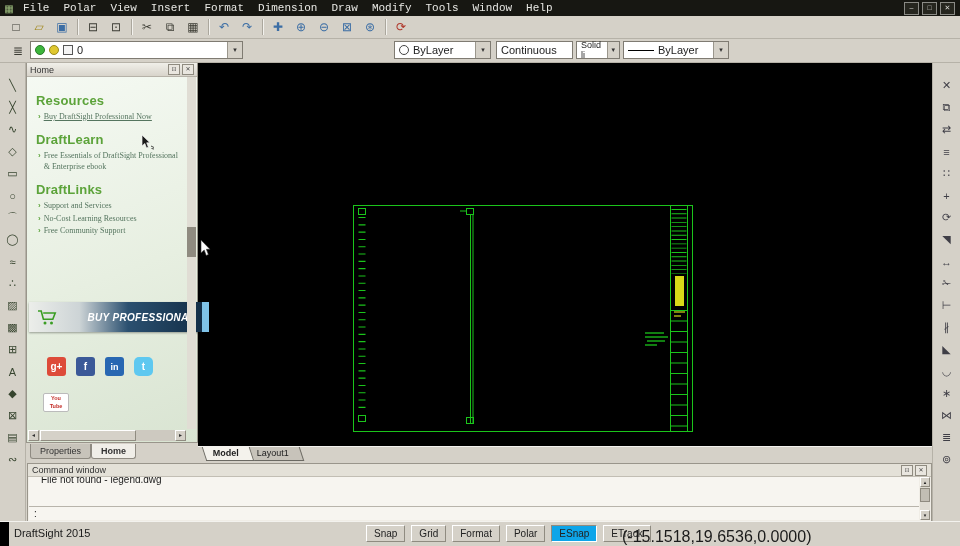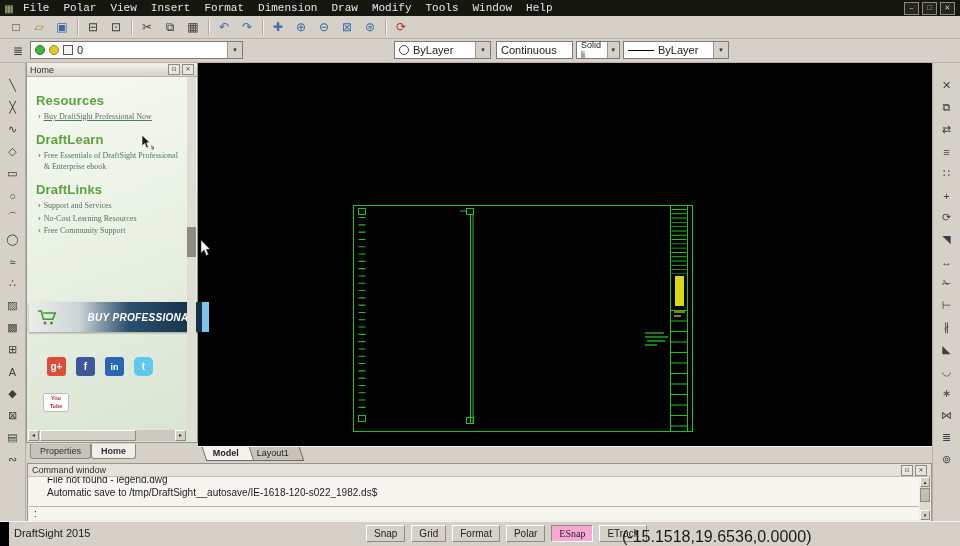--- a/index.html
+++ b/index.html
@@ -109,39 +109,39 @@
   .mtab>span{display:inline-block;transform:skewX(-18deg);}
   .mtab.active{background:#f4f2ec;font-weight:bold;z-index:2;}
 
   
   .cmdwin{position:absolute;left:27px;top:463px;width:905px;height:59px;background:#f0ede6;
           border:1px solid #99958b;box-sizing:border-box;z-index:12;}
   .cmd-titlebar{height:12px;background:#e4e1d8;font-size:9px;color:#333;display:flex;align-items:center;
                 padding:0 4px;border-bottom:1px solid #c2beb4;}
   .cmd-tb-btns{margin-left:auto;display:flex;gap:2px;}
   .cmd-body{position:absolute;top:13px;left:1px;right:12px;bottom:14px;background:#f7f5f0;
-            font-size:10px;color:#1c1c1c;padding:0 18px;overflow:hidden;line-height:13px;}
+            font-size:10px;color:#1c1c1c;padding:0 12px;overflow:hidden;line-height:13px;}
   .cmd-line-clip{margin-top:-4px;}
   .cmd-prompt-row{position:absolute;left:1px;right:12px;bottom:1px;height:13px;background:#f7f5f0;
                   border-top:1px solid #b8b4ab;font-size:10px;padding:0 5px;line-height:13px;}
   .cmd-vscroll{position:absolute;right:1px;top:13px;bottom:1px;width:10px;background:#dedbd2;}
   .cmd-sb-btn{position:absolute;left:0;width:10px;height:10px;background:#d5d1c8;border:1px solid;
               border-color:#fff #8f8b80 #8f8b80 #fff;font-size:5px;line-height:8px;text-align:center;box-sizing:border-box;}
   .cmd-sb-up{top:0;} .cmd-sb-down{bottom:0;}
   .cmd-vthumb{position:absolute;left:0;top:11px;width:10px;height:14px;background:#c2beb4;border:1px solid #8f8b80;box-sizing:border-box;}
 
   
   .statusbar{position:absolute;left:0;bottom:0;right:0;height:24px;background:#d5d1c8;
              border-top:1px solid #f3f2ee;z-index:25;font-size:11px;}
   .corner-block{position:absolute;left:0;bottom:0;width:9px;height:24px;background:#000;z-index:26;}
   .sb-appname{position:absolute;left:14px;top:5px;color:#1a1a1a;}
   .toggles{position:absolute;left:366px;top:3px;display:flex;gap:6px;}
   .toggle{border:1px solid;border-color:#fff #8f8b80 #8f8b80 #fff;background:#d5d1c8;
           padding:2px 7px;font-size:10px;color:#222;cursor:pointer;}
-  .toggle.active{border-color:#8f8b80 #fff #fff #8f8b80;background:#f9a8d4;font-family:Liberation Serif, serif;}
+  .toggle.active{border-color:#8f8b80 #fff #fff #8f8b80;background:#0ea5e9;}
   .coords{position:absolute;left:622px;top:6px;font-size:16px;color:#1a1a1a;}
 
   .hp-cursor{position:absolute;left:114px;top:72px;z-index:40;}
 </style>
 </head>
 <body>
 
 <div class="app">
 
   <div class="menubar">
@@ -367,21 +367,20 @@
   <div class="cmdwin">
     <div class="cmd-titlebar">
       <span>Command window</span>
       <span class="cmd-tb-btns">
         <span class="hp-tb-btn">⊡</span>
         <span class="hp-tb-btn">✕</span>
       </span>
     </div>
     <div class="cmd-body">
       <div class="cmd-line-clip">File not found - legend.dwg</div>
-      <div>Automatic save to /tmp/DraftSight__autosave/IE-1618-120-s022_1982.ds$</div>
     </div>
     <div class="cmd-prompt-row">:</div>
     <div class="cmd-vscroll">
       <span class="cmd-sb-btn cmd-sb-up">▴</span>
       <span class="cmd-vthumb"></span>
       <span class="cmd-sb-btn cmd-sb-down">▾</span>
     </div>
   </div>
 
   <div class="statusbar">

